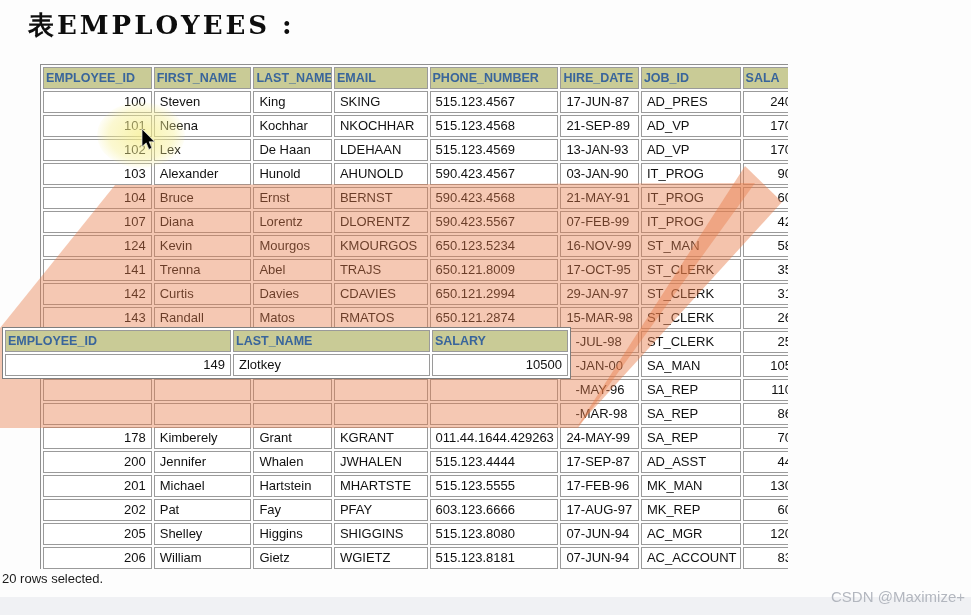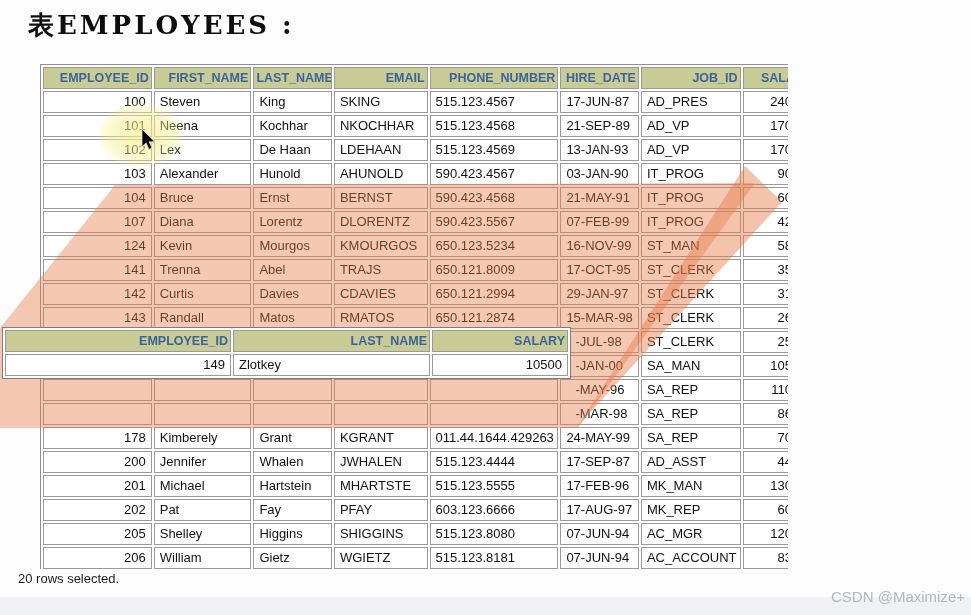--- a/index.html
+++ b/index.html
@@ -23,21 +23,21 @@
   table.grid th,table.grid td{
     box-sizing:border-box;height:22px;line-height:20px;
     border:1px solid var(--grid-border,#9a9a9a);
     overflow:hidden;white-space:nowrap;
     padding:0 5px;font-size:13px;color:var(--cell-text,#111);
     background:var(--cell-bg,#fff);
   }
   table.grid th{
     background:var(--header-bg,#c9cb96);
     color:var(--header-text,#39659b);
-    font-weight:bold;font-size:12.5px;text-align:right;padding:0 2px;
+    font-weight:bold;font-size:12.5px;text-align:left;padding:0 2px;
   }
   table.grid td.num{text-align:right;}
   table.grid td.frag{padding-left:14px;}
   .main-table-wrap{
     position:absolute;left:40px;top:64px;width:748px;height:505px;
     overflow:hidden;z-index:1;
   }
   .result-table-wrap{
     position:absolute;left:2px;top:327px;z-index:3;
     background:#fff;border:1px solid #7e7e7e;
@@ -48,21 +48,21 @@
   .sel-a{opacity:0.42;}
   .sel-b{opacity:0.46;}
   .spotlight{
     position:absolute;left:97px;top:102px;width:88px;height:66px;border-radius:50%;
     background:radial-gradient(ellipse at center,
       rgba(246,238,140,0.72) 0%, rgba(246,238,140,0.40) 52%, rgba(246,238,140,0) 74%);
     z-index:4;pointer-events:none;
   }
   .cursor-svg{position:absolute;left:141px;top:128px;z-index:6;pointer-events:none;}
   .status-line{
-    position:absolute;left:18px;top:571px;font-size:13px;color:#1c1c1c;z-index:5;
+    position:absolute;left:2px;top:571px;font-size:13px;color:#1c1c1c;z-index:5;
   }
   .footer-strip{
     position:absolute;left:0;top:597px;width:971px;height:18px;
     background:#f0f1f4;z-index:0;
   }
   .watermark{
     position:absolute;right:6px;top:588px;font-size:15px;
     color:var(--watermark-text,#b3b7bf);z-index:7;
   }
 </style>

